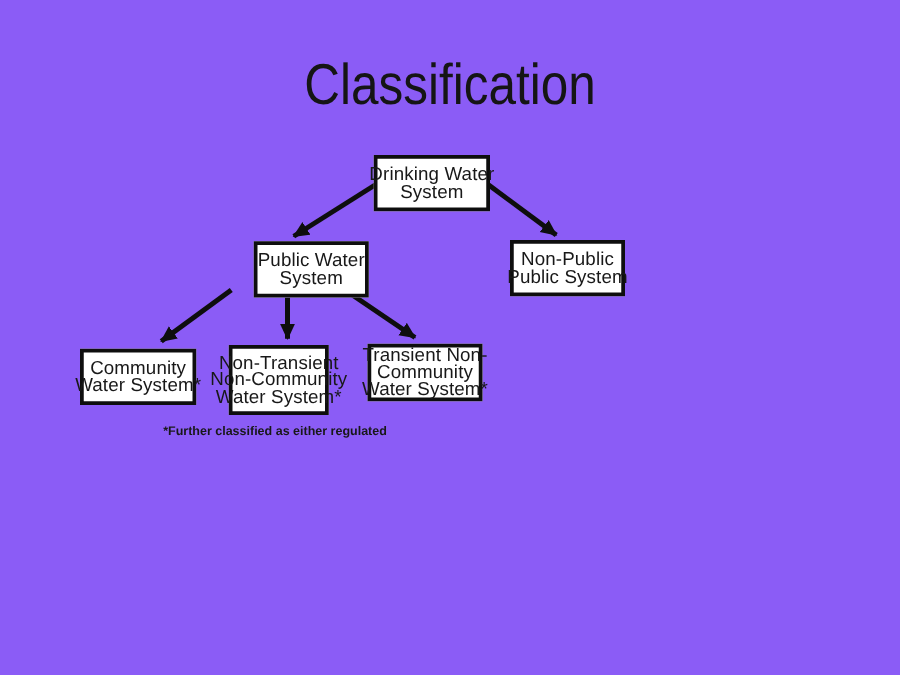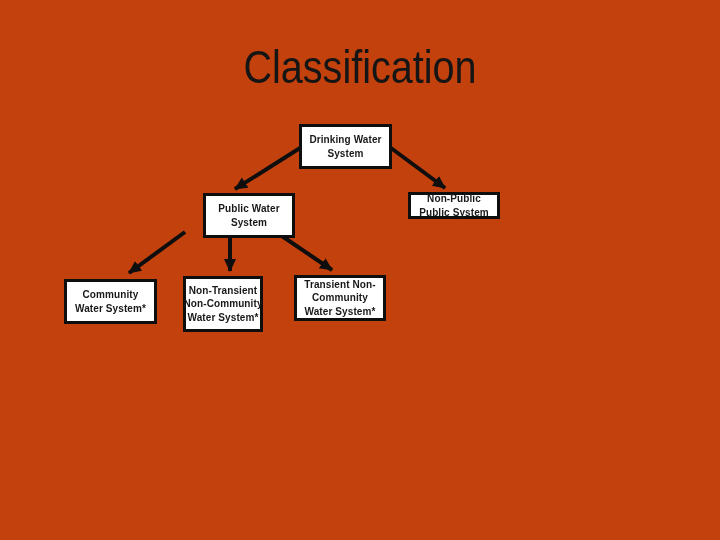--- a/index.html
+++ b/index.html
@@ -4,21 +4,21 @@
 <style>
   html, body {
     margin: 0;
     padding: 0;
     background: #ffffff;
   }
   #slide {
     position: relative;
     width: 720px;
     height: 540px;
-    background: #c2410c;
+    background: #8b5cf6;
     overflow: hidden;
     font-family: "Liberation Sans", sans-serif;
   }
   .title {
     position: absolute;
     left: 0;
     right: 0;
     top: 42px;
     text-align: center;
     font-size: 46px;
@@ -37,30 +37,30 @@
   .node {
     position: absolute;
     box-sizing: border-box;
     background: #ffffff;
     border: 3.5px solid #0e0e0e;
     display: flex;
     flex-direction: column;
     align-items: center;
     justify-content: center;
     text-align: center;
-    font-weight: 700;
-    font-size: 10px;
+    font-weight: 400;
+    font-size: 15px;
     line-height: 13.5px;
     color: #181818;
     letter-spacing: 0.1px;
     white-space: nowrap;
   }
   .node-drinking   { left: 299px; top: 124px; width: 93px;  height: 45px; }
   .node-public     { left: 183px; top: 193px; width: 92px;  height: 45px; margin-left: 20px; }
-  .node-nonpublic  { left: 408px; top: 192px; width: 92px;  height: 27px; text-align: center; }
+  .node-nonpublic  { left: 408px; top: 192px; width: 92px;  height: 45px; text-align: center; }
   .node-community  { left: 64px;  top: 279px; width: 93px;  height: 45px; }
   .node-nontrans   { left: 183px; top: 276px; width: 80px; height: 56px; }
   .node-transient  { left: 294px; top: 275px; width: 92px;  height: 46px; }
   .footnote {
     position: absolute;
     left: 95px;
     top: 339px;
     width: 250px;
     text-align: center;
     font-weight: 700;
@@ -115,15 +115,16 @@
     <span>Water System*</span>
   </div>
 
   <div class="node node-transient">
     <span>Transient Non-</span>
     <span>Community</span>
     <span>Water System*</span>
   </div>
 
   <div class="footnote">
+    <div>*Further classified as either regulated</div>
   </div>
 
 </div>
 
 </body></html>

